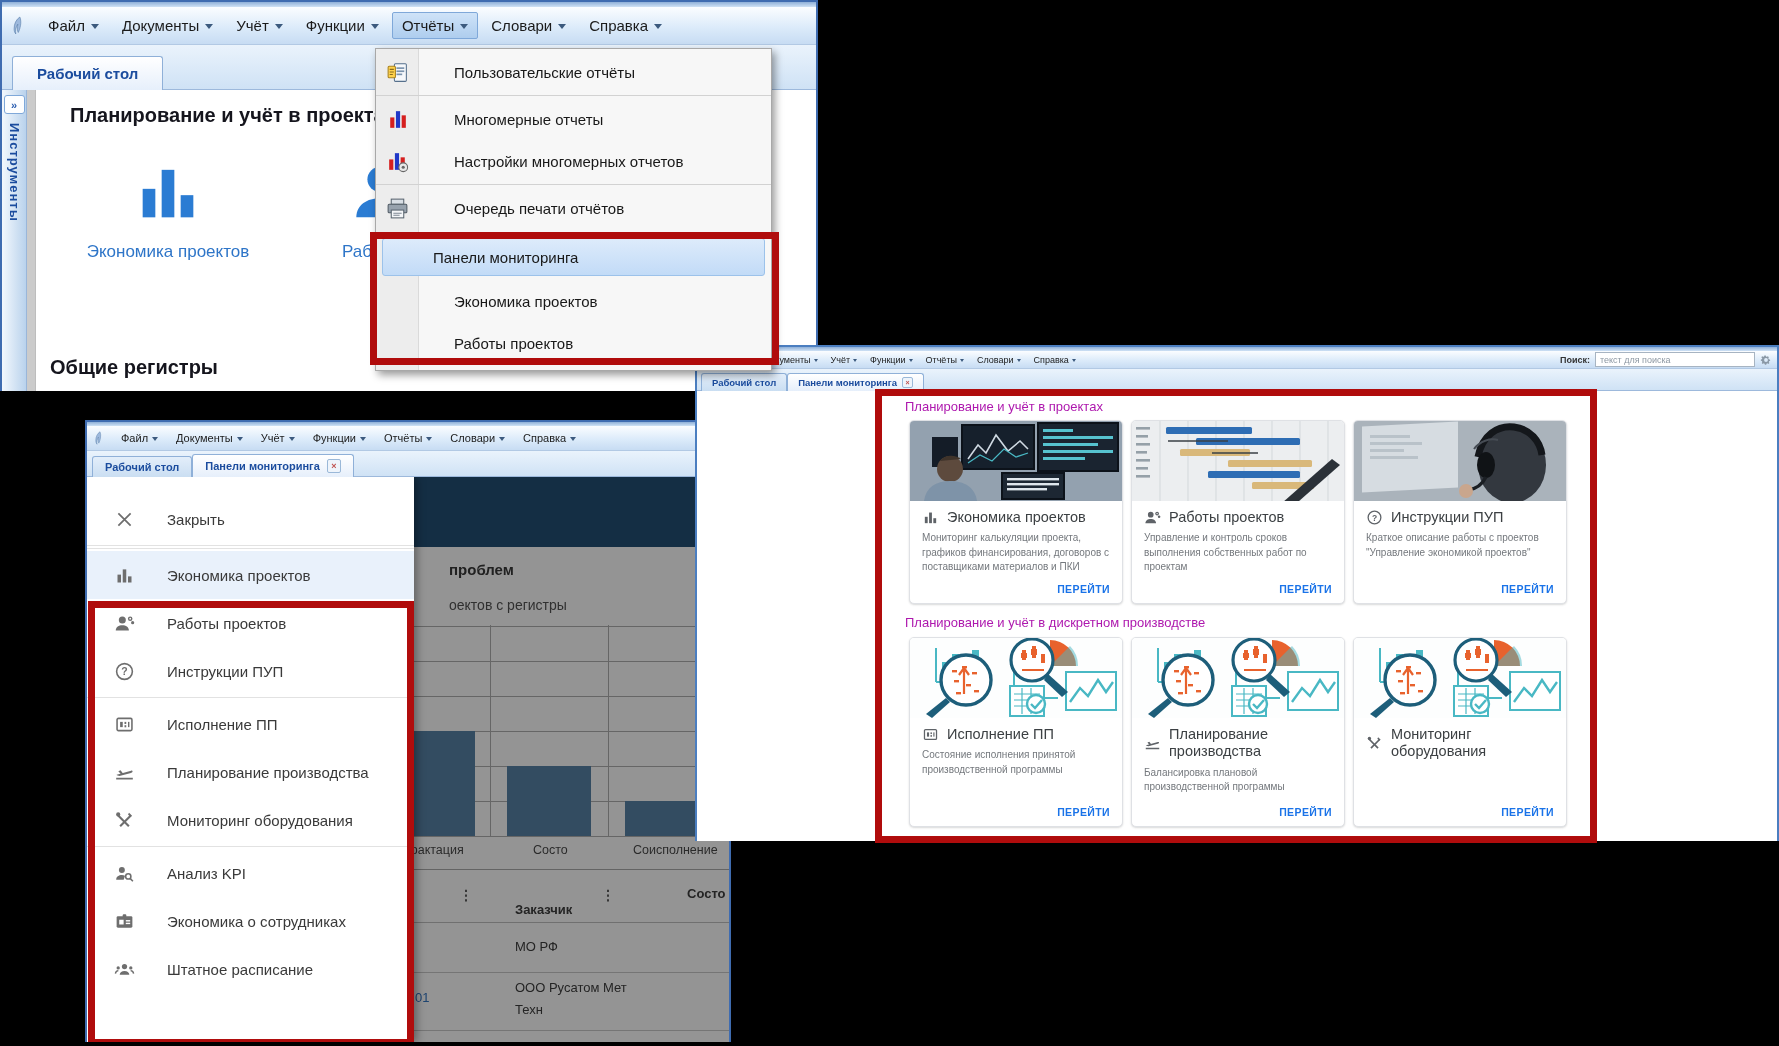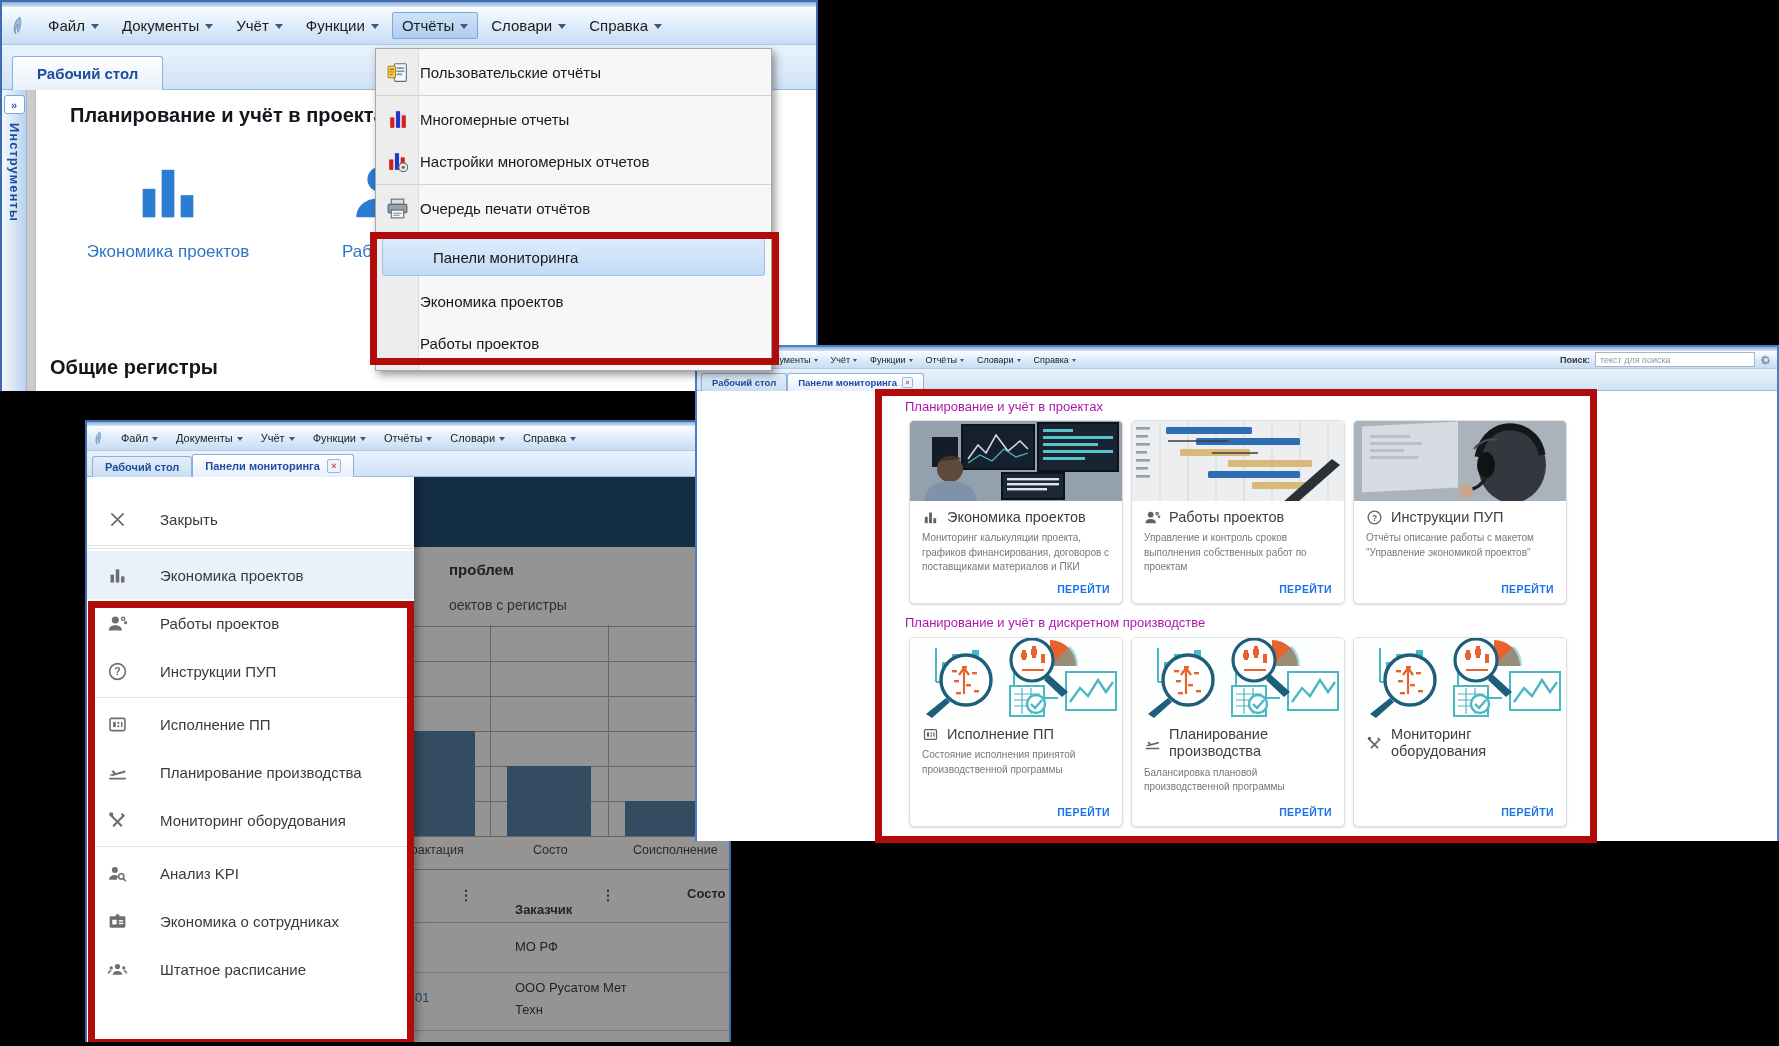--- a/index.html
+++ b/index.html
@@ -39,21 +39,21 @@
   .wa-h{position:absolute;left:34px;top:14px;font-size:20px;font-weight:bold;color:#15151d;}
   .wa-tiles{position:absolute;left:44px;top:64px;display:flex;gap:44px;}
   .wa-tile{width:176px;text-align:center;}
   .wa-tile .tic{width:76px;height:76px;margin:0 auto;color:#2b7cd3;}
   .wa-tile-label{font-size:17px;color:#2e75c8;margin-top:8px;white-space:nowrap;}
   .wa-h2{position:absolute;left:14px;top:266px;font-size:20px;font-weight:bold;color:#15151d;}
 
   .wa-dd{position:absolute;left:373px;top:46px;width:395px;z-index:5;background:#f7f7f7;
          border:1px solid #a8a8a8;box-shadow:3px 4px 8px rgba(0,0,0,.4);padding:2px 0 6px 0;
          background:linear-gradient(90deg,#ededed 0 42px,#dadada 42px 43px,#f7f7f7 43px);}
-  .dd-item{height:42px;display:flex;align-items:center;font-size:15px;color:#181818;position:relative;padding-left:44px;}
+  .dd-item{height:42px;display:flex;align-items:center;font-size:15px;color:#181818;position:relative;padding-left:78px;}
   .dd-item .dic{position:absolute;left:9px;width:25px;height:25px;}
   .dd-sep{height:1px;background:#d2d2d2;margin:2px 0;}
   .dd-item.hl{height:36px;background:linear-gradient(#ddebfb,#c2dbf7);border:1px solid #9cc2ea;border-radius:3px;
               margin:9px 6px 4px 6px;padding-left:50px;}
   #redA{left:368px;top:230px;width:395px;height:119px;z-index:6;}
 
   
   #winB{left:85px;top:420px;width:646px;height:622px;}
   #winB .cap{height:4px;}
   #winB .menubar{height:24px;padding:0 6px;gap:2px;font-size:11px;}
@@ -75,21 +75,21 @@
   .bbar{position:absolute;bottom:1px;background:#4f7ca3;}
   .dash-xlabels{position:absolute;left:0;right:0;top:364px;height:22px;font-size:12.5px;color:#3f3f3f;}
   .dash-xlabels span{position:absolute;top:2px;}
   .dash-tbl{position:absolute;left:0;right:0;top:392px;bottom:0;border-top:1px solid #a8a8a8;font-size:13px;color:#333;}
   .tbl-h{position:absolute;left:0;right:0;top:0;height:52px;border-bottom:1px solid #bdbdbd;font-weight:bold;}
   .tbl-h .dots{position:absolute;color:#555;font-size:14px;top:17px;}
   .trow{position:absolute;left:0;right:0;border-bottom:1px solid #c6c6c6;}
   .dash-dim{position:absolute;inset:0;background:rgba(18,18,18,0.45);}
   .wb-side{position:absolute;left:0;top:0;bottom:0;width:327px;background:#fff;z-index:3;
            box-shadow:3px 0 8px rgba(0,0,0,.35);padding-top:18px;box-sizing:border-box;}
-  .sb-item{height:48px;display:flex;align-items:center;padding-left:20px;}
+  .sb-item{height:48px;display:flex;align-items:center;padding-left:27px;}
   .sb-item .sic{width:21px;height:21px;color:#6e6e6e;margin-right:32px;flex:none;}
   .sb-label{font-size:15px;color:#3a3a3a;white-space:nowrap;}
   .sb-item.hl{background:#e9f1fb;}
   .sb-sep{height:1px;background:#e2e2e2;margin:2px 0;}
   #redB{left:1px;top:124px;width:312px;height:431px;z-index:4;}
 
   
   #winC{left:695px;top:345px;width:1084px;height:496px;border-color:#4b7ec0;}
   #winC .cap{height:4px;}
   #winC .menubar{height:17px;padding:0 5px;gap:1px;font-size:9px;}
@@ -634,21 +634,21 @@
         <div class="card-body">
           <div class="card-title">
               <span class="ic cic">
                 <svg viewBox="0 0 24 24">
                   <circle cx="12" cy="12" r="9" fill="none" stroke="currentColor" stroke-width="1.8"></circle>
                   <text x="12" y="16.3" font-size="12" font-weight="bold" text-anchor="middle" fill="currentColor" font-family="Liberation Sans,sans-serif">?</text>
                 </svg>
               </span>
               <span>Инструкции ПУП</span>
             </div>
-          <div class="card-desc">Отчёты описание работы с макетом "Управление экономикой проектов"</div>
+          <div class="card-desc">Краткое описание работы с проектов "Управление экономикой проектов"</div>
         </div>
         <div class="card-go">ПЕРЕЙТИ</div>
       </div>
     </div>
     <div class="wc-sec-title" style="top:224px">Планирование и учёт в дискретном производстве</div>
     <div class="cards-row r2" style="top:246px">
       <div class="card">
         <div class="card-img">
             <svg viewBox="0 0 212 80" preserveAspectRatio="none">
               <rect width="212" height="80" fill="#fdfefe"></rect>

